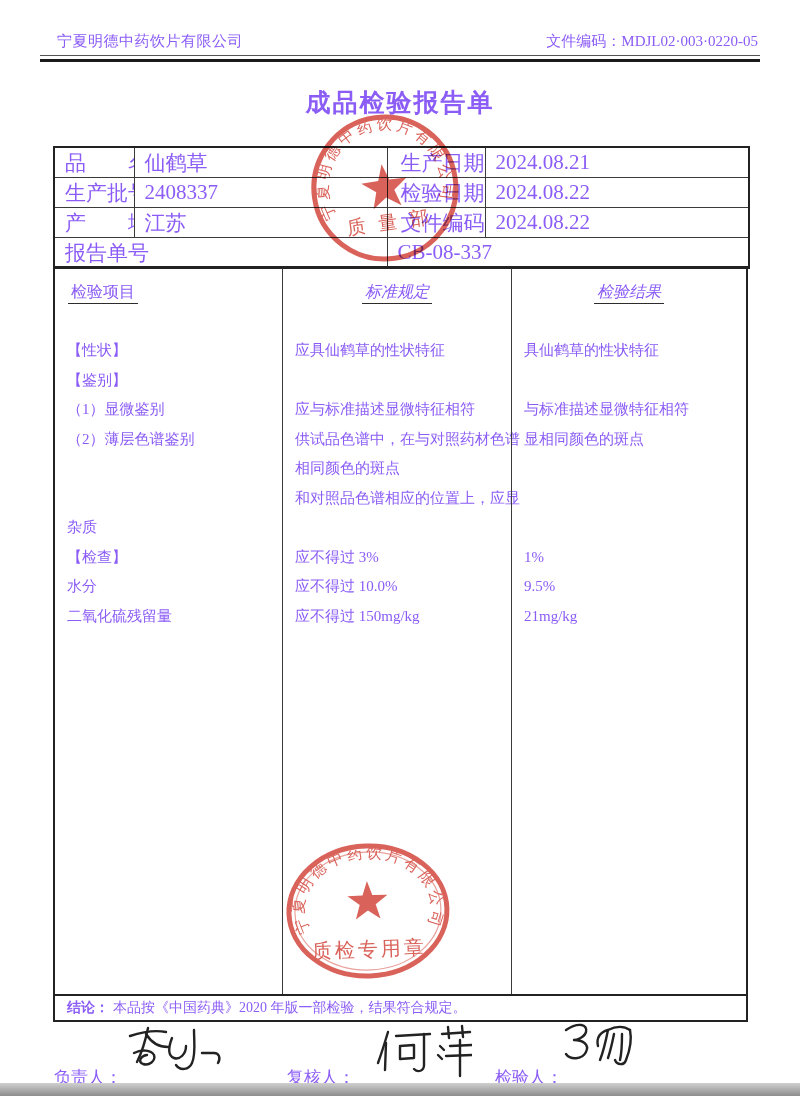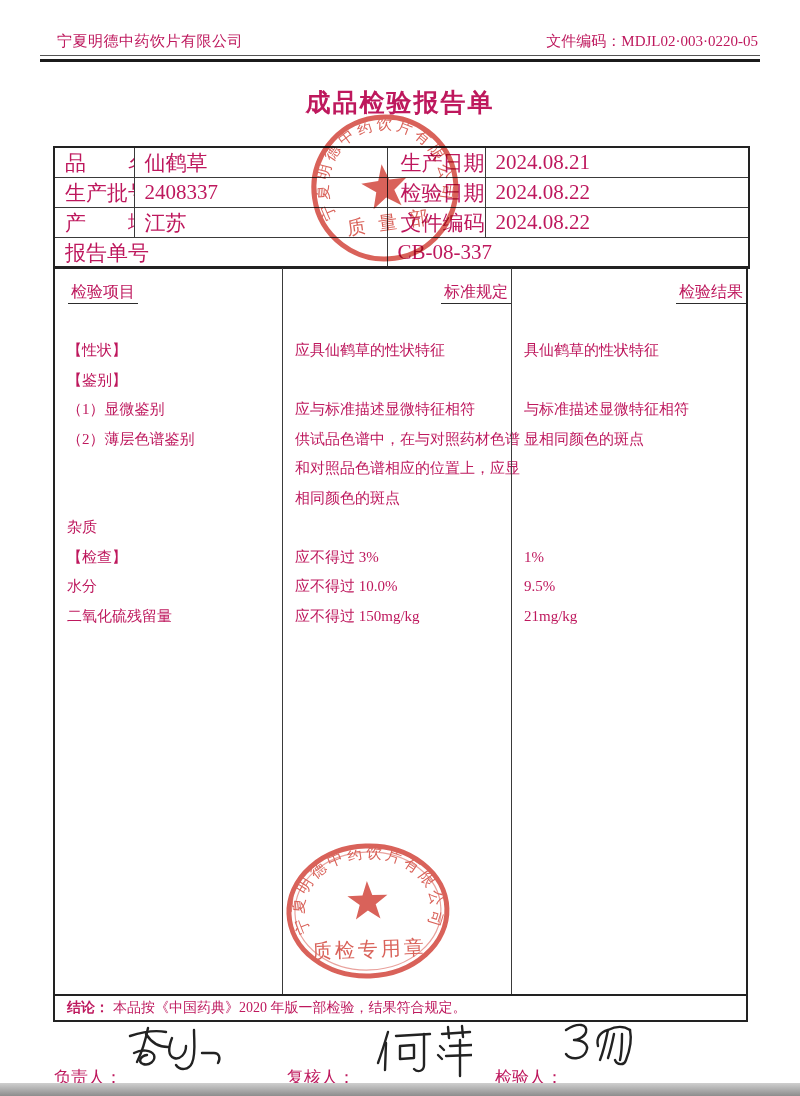--- a/index.html
+++ b/index.html
@@ -1,17 +1,17 @@
 <!DOCTYPE html>
 <html><head>
 <meta charset="utf-8">
 <style>
   html,body{margin:0;padding:0;background:#ffffff;}
   .page{position:relative;width:800px;height:1096px;background:#ffffff;overflow:hidden;
-        font-family:"Liberation Serif","DejaVu Serif",serif;color:#be185d;}
+        font-family:"Liberation Serif","DejaVu Serif",serif;color:#8b5cf6;}
 
   .hdr-company{position:absolute;left:57px;top:32px;font-size:15px;letter-spacing:.5px;}
   .hdr-code{position:absolute;right:42px;top:32px;font-size:15px;}
   .rule-thin{position:absolute;left:40px;width:720px;top:55px;height:1px;background:#555;}
   .rule-thick{position:absolute;left:40px;width:720px;top:59px;height:3px;background:#1b1b1b;}
 
   .title{position:absolute;left:0;top:86px;width:800px;text-align:center;
          font-size:25px;font-weight:bold;letter-spacing:2px;}
 
   table.info{position:absolute;left:53px;top:146px;width:695px;border-collapse:collapse;
@@ -21,21 +21,21 @@
   table.info td.c{text-align:right;padding:0;}
 
   .sect{position:absolute;left:53px;top:266px;width:695px;height:730px;border:2px solid #222;
         box-sizing:border-box;display:flex;background:transparent;}
   .sect .col{box-sizing:border-box;}
   .sect .col1{width:227px;}
   .sect .col2{width:229px;border-left:1px solid #3a3a3a;}
   .sect .col3{flex:1;border-left:1px solid #3a3a3a;}
   .colhead{height:72px;padding-top:14px;font-size:16px;box-sizing:border-box;}
   .col1 .colhead{padding-left:13px;}
-  .col2 .colhead,.col3 .colhead{text-align:right;}
+  .col2 .colhead,.col3 .colhead{text-align:center;font-style:italic;}
   .colhead span{border-bottom:1px solid #2c2c2c;padding:0 3px 3px;}
   .line{height:29.5px;font-size:15px;padding-left:12px;white-space:nowrap;line-height:20px;}
 
   .concl{position:absolute;left:53px;top:994px;width:695px;height:28px;border:2px solid #222;
          box-sizing:border-box;display:flex;align-items:center;padding-left:12px;font-size:14px;}
   .concl b{margin-right:4px;}
 
   .sig-label{position:absolute;top:1030px;font-size:17px;margin-top:36px;}
   .sig-svg{position:absolute;}
 
@@ -104,22 +104,22 @@
       <div class="line">【检查】</div>
       <div class="line">水分</div>
       <div class="line">二氧化硫残留量</div>
     </div>
     <div class="col col2">
       <div class="colhead"><span>标准规定</span></div>
       <div class="line">应具仙鹤草的性状特征</div>
       <div class="line"></div>
       <div class="line">应与标准描述显微特征相符</div>
       <div class="line">供试品色谱中，在与对照药材色谱</div>
+      <div class="line">相同颜色的斑点</div>
       <div class="line">和对照品色谱相应的位置上，应显</div>
-      <div class="line">相同颜色的斑点</div>
       <div class="line"></div>
       <div class="line">应不得过 3%</div>
       <div class="line">应不得过 10.0%</div>
       <div class="line">应不得过 150mg/kg</div>
     </div>
     <div class="col col3">
       <div class="colhead"><span>检验结果</span></div>
       <div class="line">具仙鹤草的性状特征</div>
       <div class="line"></div>
       <div class="line">与标准描述显微特征相符</div>

